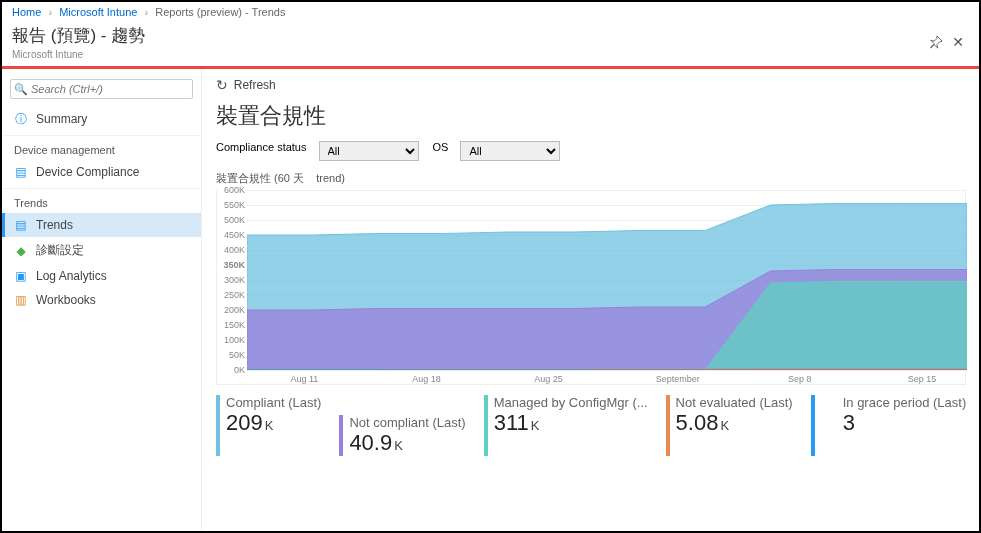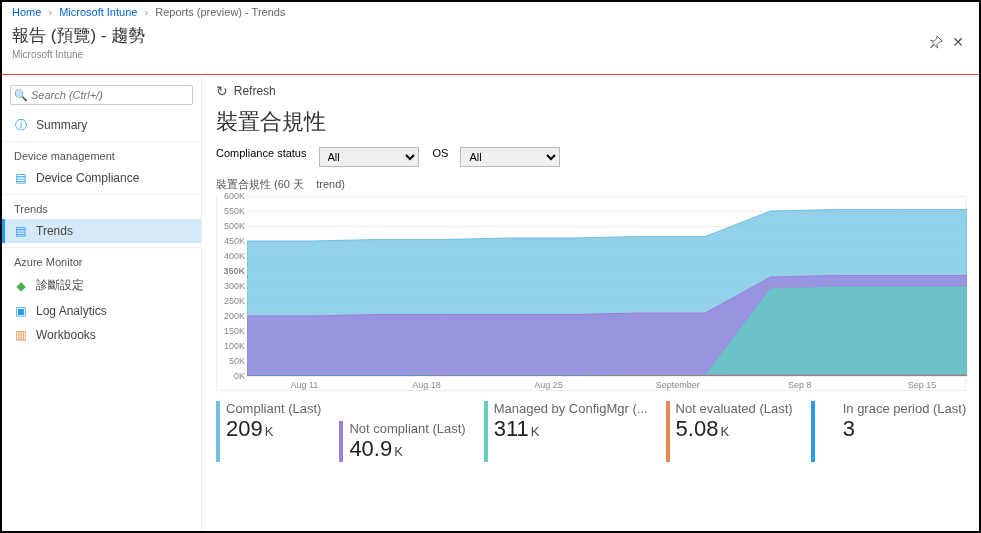--- a/index.html
+++ b/index.html
@@ -1,20 +1,20 @@
 <!DOCTYPE html>
 <html><head>
 <meta charset="utf-8">
 <style>
   * { box-sizing: border-box; margin: 0; padding: 0; font-family: "Segoe UI", Arial, sans-serif; }
   body { width: 981px; height: 533px; background: #fff; border: 2px solid #000; position: relative; overflow: hidden; }
   .breadcrumb { font-size: 11px; padding: 4px 10px; color: #666; }
   .breadcrumb a { color: #0066cc; text-decoration: none; cursor: pointer; }
   .breadcrumb .sep { color: #999; margin: 0 4px; }
-  .header { display: flex; align-items: center; padding: 2px 10px 14px 10px; border-bottom: 1px solid #ef4444; }
+  .header { display: flex; align-items: center; padding: 2px 10px 6px 10px; border-bottom: 3px solid #ef4444; }
   .header .title { font-size: 17px; color: #333; }
   .header .subtitle { font-size: 10px; color: #888; margin-top:2px;}
   .header .spacer { flex: 1; }
   .header .icon-btn { width: 22px; height: 22px; display: flex; align-items: center; justify-content: center; color: #555; font-size: 14px; cursor: pointer; }
   .content { display: flex; height: calc(100% - 52px); }
   .sidebar { width: 200px; border-right: 1px solid #eee; padding-top: 6px; font-size: 12px; color: #444; position: relative; }
   .collapse-btn { position: absolute; top: 4px; right: 4px; width: 18px; height: 18px; display: flex; align-items: center; justify-content: center; font-size: 12px; color:#666; cursor:pointer;}
   .search-box { margin: 4px 8px 8px 8px; position: relative; }
   .search-box input { width: 100%; padding: 3px 4px 3px 20px; font-size: 11px; border: 1px solid #ccc; border-radius: 2px; font-style: italic; color: #666;}
   .search-box .search-icon { position: absolute; left: 4px; top: 4px; font-size: 11px; color: #888; }
@@ -85,21 +85,20 @@
       <span class="ic" style="color:#2899f5">▤</span>
       <span>Device Compliance</span>
     </div>
 
     <div class="nav-section">Trends</div>
     <div class="nav-item active">
       <span class="ic" style="color:#2899f5">▤</span>
       <span>Trends</span>
     </div>
 
-    <div class="nav-section">Azure Monitor</div>
     <div class="nav-item">
       <span class="ic" style="color:#4caf50">◆</span>
       <span>診斷設定</span>
     </div>
     <div class="nav-item">
       <span class="ic" style="color:#2899f5">▣</span>
       <span>Log Analytics</span>
     </div>
     <div class="nav-item">
       <span class="ic" style="color:#e08b3a">▥</span>

